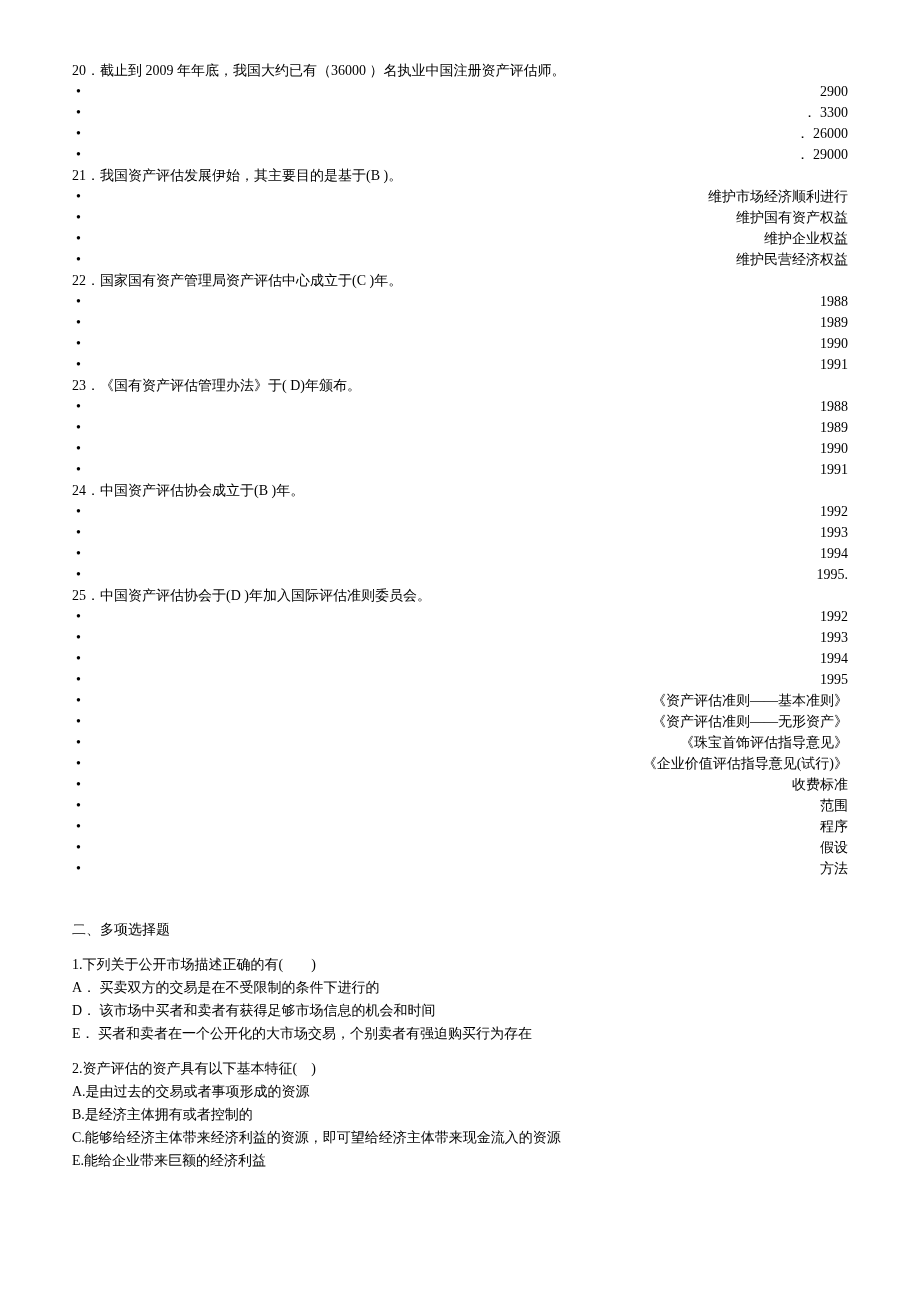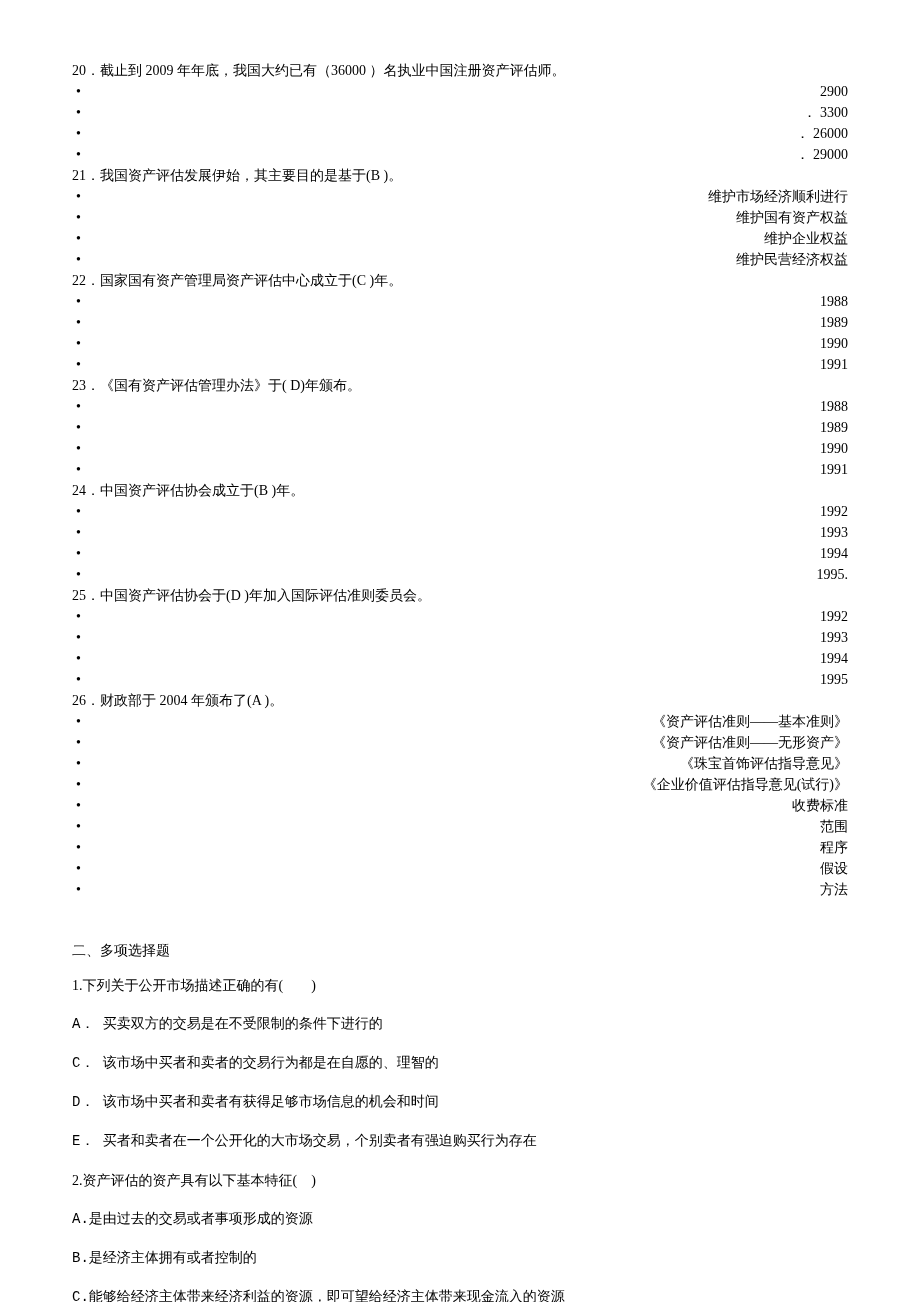--- a/index.html
+++ b/index.html
@@ -13,21 +13,21 @@
     padding: 60px 72px;
     box-sizing: border-box;
   }
   .q-text { margin: 0 0; }
   .bullet-list { margin: 0; padding: 0; list-style: none; }
   .bullet-list li { display: flex; }
   .bullet-list li .dot { width: 52px; text-align: left; padding-left: 4px; }
   .bullet-list li .opt { flex: 1; text-align: right; }
   .section-title { margin-top: 40px; margin-bottom: 14px; }
   .mc-block { margin-bottom: 14px; }
-  .mc-opt { margin: 18px 0; font-family: Liberation Mono, monospace; }
+  .mc-opt { margin: 2px 0; }
 </style>
 </head>
 <body>
 
 <div id="part1">
     <div class="q-text">20．截止到 2009 年年底，我国大约已有（36000  ）名执业中国注册资产评估师。</div>
     <ul class="bullet-list">
       <li>
         <span class="dot">•</span>
         <span class="opt">2900</span>
@@ -133,21 +133,20 @@
       </li>
       <li>
         <span class="dot">•</span>
         <span class="opt">1994</span>
       </li>
       <li>
         <span class="dot">•</span>
         <span class="opt">1995</span>
       </li>
     </ul>
-    <div class="q-text">26．财政部于 2004 年颁布了(A )。</div>
     <ul class="bullet-list">
       <li>
         <span class="dot">•</span>
         <span class="opt">《资产评估准则——基本准则》</span>
       </li>
       <li>
         <span class="dot">•</span>
         <span class="opt">《资产评估准则——无形资产》</span>
       </li>
       <li>
@@ -180,21 +179,20 @@
         <span class="dot">•</span>
         <span class="opt">方法</span>
       </li>
     </ul>
   </div>
 <div class="section-title">二、多项选择题</div>
 <div id="part2">
     <div class="mc-block">
       <div class="q-text">1.下列关于公开市场描述正确的有(　　)</div>
       <div class="mc-opt">A． 买卖双方的交易是在不受限制的条件下进行的</div>
-      <div class="mc-opt">C． 该市场中买者和卖者的交易行为都是在自愿的、理智的</div>
       <div class="mc-opt">D． 该市场中买者和卖者有获得足够市场信息的机会和时间</div>
       <div class="mc-opt">E． 买者和卖者在一个公开化的大市场交易，个别卖者有强迫购买行为存在</div>
     </div>
     <div class="mc-block">
       <div class="q-text">2.资产评估的资产具有以下基本特征(　)</div>
       <div class="mc-opt">A.是由过去的交易或者事项形成的资源</div>
       <div class="mc-opt">B.是经济主体拥有或者控制的</div>
       <div class="mc-opt">C.能够给经济主体带来经济利益的资源，即可望给经济主体带来现金流入的资源</div>
       <div class="mc-opt">E.能给企业带来巨额的经济利益</div>
     </div>

